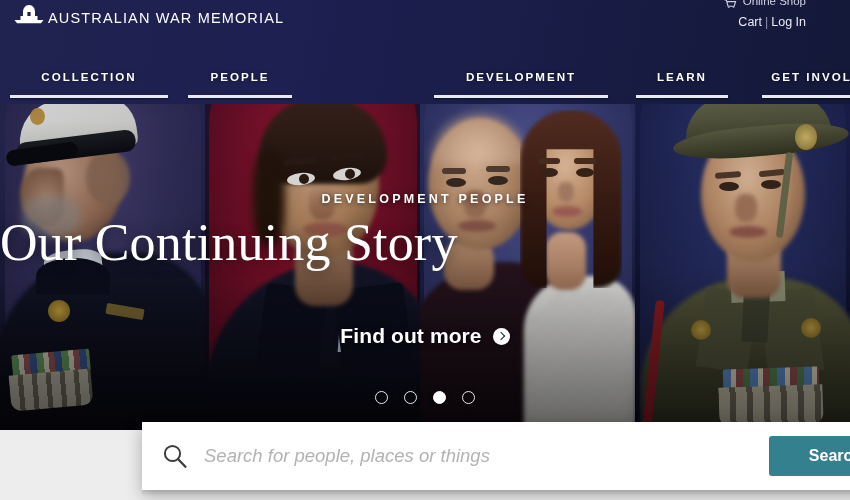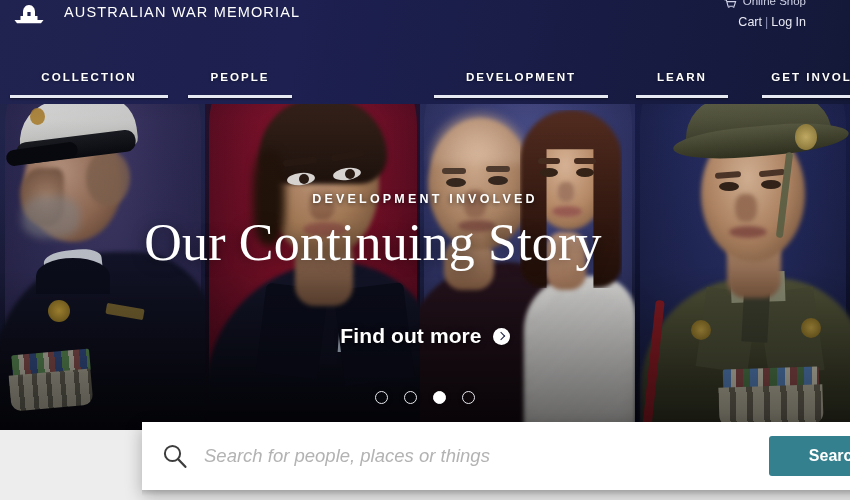--- a/index.html
+++ b/index.html
@@ -10,21 +10,21 @@
     position:relative;
   }
   #page { position:absolute; inset:0; width:850px; height:500px; overflow:hidden; background:#ededed; }
 
   
   .header {
     position:absolute; left:0; top:0; width:850px; height:104px;
     background:linear-gradient(100deg,#20224f 0%,#1d2050 35%,#181c44 70%,#141838 100%);
     z-index:30;
   }
-  .brand { position:absolute; left:14px; top:4px; display:flex; align-items:flex-start; gap:20px; }
+  .brand { position:absolute; left:14px; top:4px; display:flex; align-items:flex-end; gap:4px; }
   .brand-mark { width:30px; height:22px; position:relative; }
   .brand-name {
     color:#fff; font-size:14.5px; letter-spacing:1.15px; font-weight:400;
     white-space:nowrap;
   }
 
   .utility { position:absolute; right:44px; top:-6px; text-align:right; }
   .shop-row { display:flex; align-items:center; justify-content:flex-end; gap:6px; height:14px; overflow:hidden; }
   .shop-label { color:#cfd2e6; font-size:11.5px; white-space:nowrap; }
   .cart-ico { width:13px; height:11px; position:relative; display:inline-block; }
@@ -63,25 +63,24 @@
   .blurB { filter:blur(4px); }
 
   
   .hero-txt { position:absolute; left:0; top:0; width:850px; height:430px; z-index:20; pointer-events:none; }
   .eyebrow {
     position:absolute; top:192px; width:850px; text-align:center;
     color:#ffffff; font-size:12.5px; font-weight:700; letter-spacing:3.2px;
     text-shadow:0 1px 5px rgba(0,0,0,.65);
   }
   .hero-title {
-    position:absolute; top:213px; width:674px; text-align:center;
+    position:absolute; top:213px; width:674px; text-align:left;
     font-family:"Liberation Serif", serif;
     color:#ffffff; font-size:52px; font-weight:400; letter-spacing:.2px;
     text-shadow:0 2px 14px rgba(0,0,0,.55);
-    margin-left:36px;
   }
   .cta {
     position:absolute; top:324px; width:850px; text-align:center;
     pointer-events:auto;
   }
   .cta-inner { display:inline-flex; align-items:center; gap:11px; }
   .cta-text {
     color:#fff; font-size:21px; font-weight:600; letter-spacing:.1px;
     text-shadow:0 1px 6px rgba(0,0,0,.7);
   }
@@ -238,21 +237,21 @@
       <div class="fig" style="left:88px;top:368px;width:96px;height:20px;background:repeating-linear-gradient(90deg,#5a87c4 0 8px,#d8d3c2 8px 13px,#8f4c4c 13px 20px,#527f4e 20px 27px);border-radius:2px;transform:rotate(-2deg);"></div>
       <div class="fig" style="left:84px;top:386px;width:104px;height:40px;background:repeating-linear-gradient(90deg,#c3bda8 0 11px,#6f6b5b 11px 17px);border-radius:0 0 12px 12px;transform:rotate(-2deg);"></div>
       <div class="fig" style="left:56px;top:320px;width:20px;height:20px;background:radial-gradient(circle,#c0a044,#77601c);border-radius:50%;"></div>
       <div class="fig" style="left:166px;top:318px;width:20px;height:20px;background:radial-gradient(circle,#c0a044,#77601c);border-radius:50%;"></div>
     </div>
 
     <div style="position:absolute;inset:0;background:linear-gradient(180deg,rgba(10,10,30,.42) 0%,rgba(10,10,30,.10) 28%,rgba(0,0,0,.12) 62%,rgba(0,0,0,.55) 100%);pointer-events:none;"></div>
   </div>
 
   <div class="hero-txt">
-    <div class="eyebrow">DEVELOPMENT INVOLVED</div>
+    <div class="eyebrow">DEVELOPMENT PEOPLE</div>
     <div class="hero-title">Our Continuing Story</div>
 
     <div class="cta">
       <span class="cta-inner">
         <span class="cta-text">Find out more</span>
         <span class="cta-arrow"></span>
       </span>
     </div>
 
     <div class="dots" id="carousel-dots"><span class="dot"></span><span class="dot"></span><span class="dot on"></span><span class="dot"></span></div>

